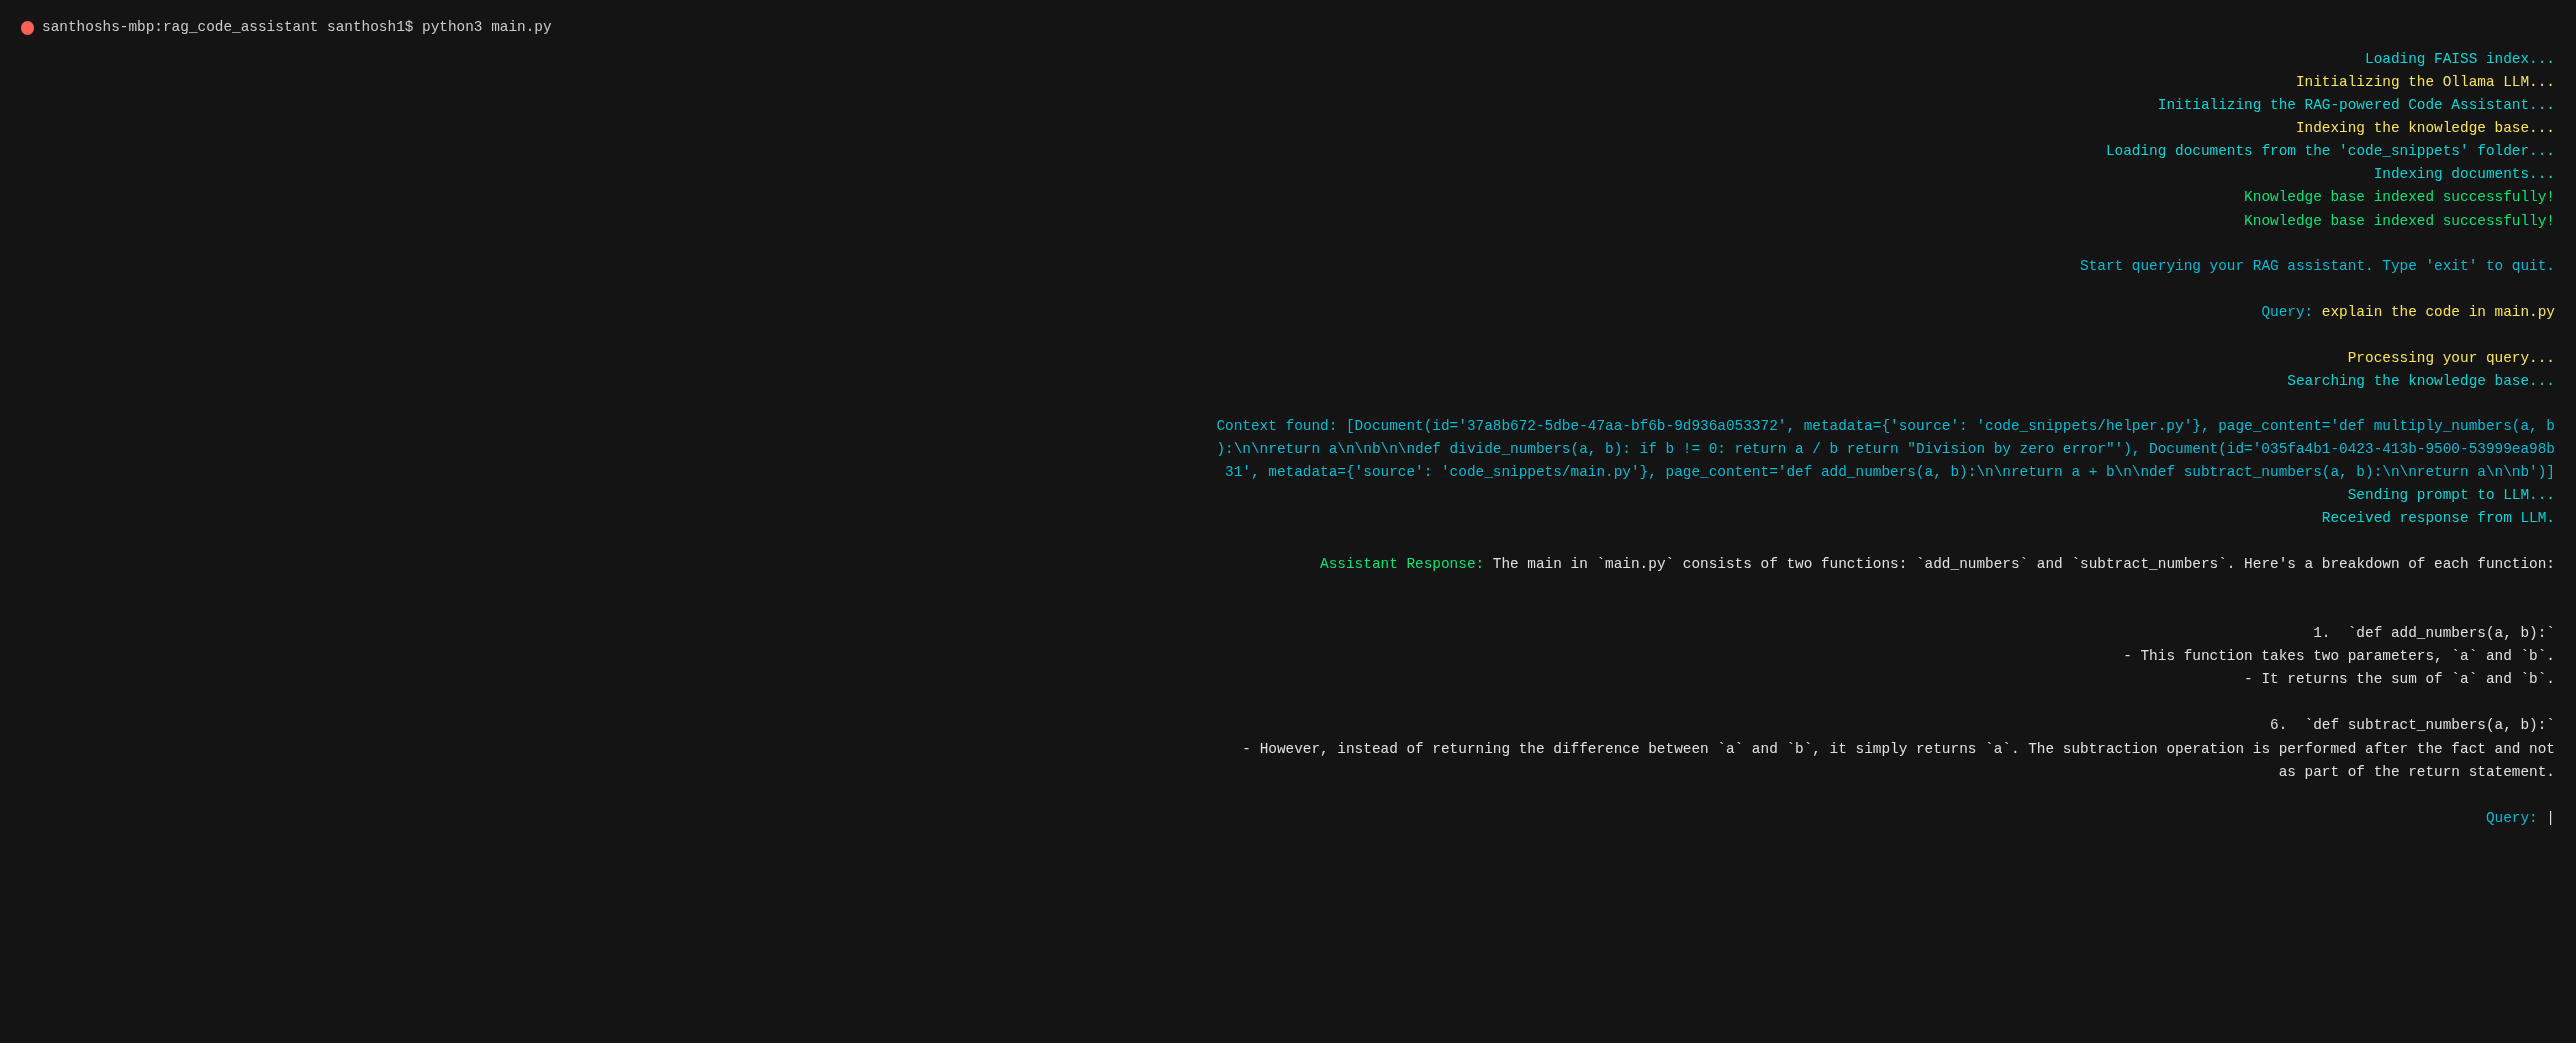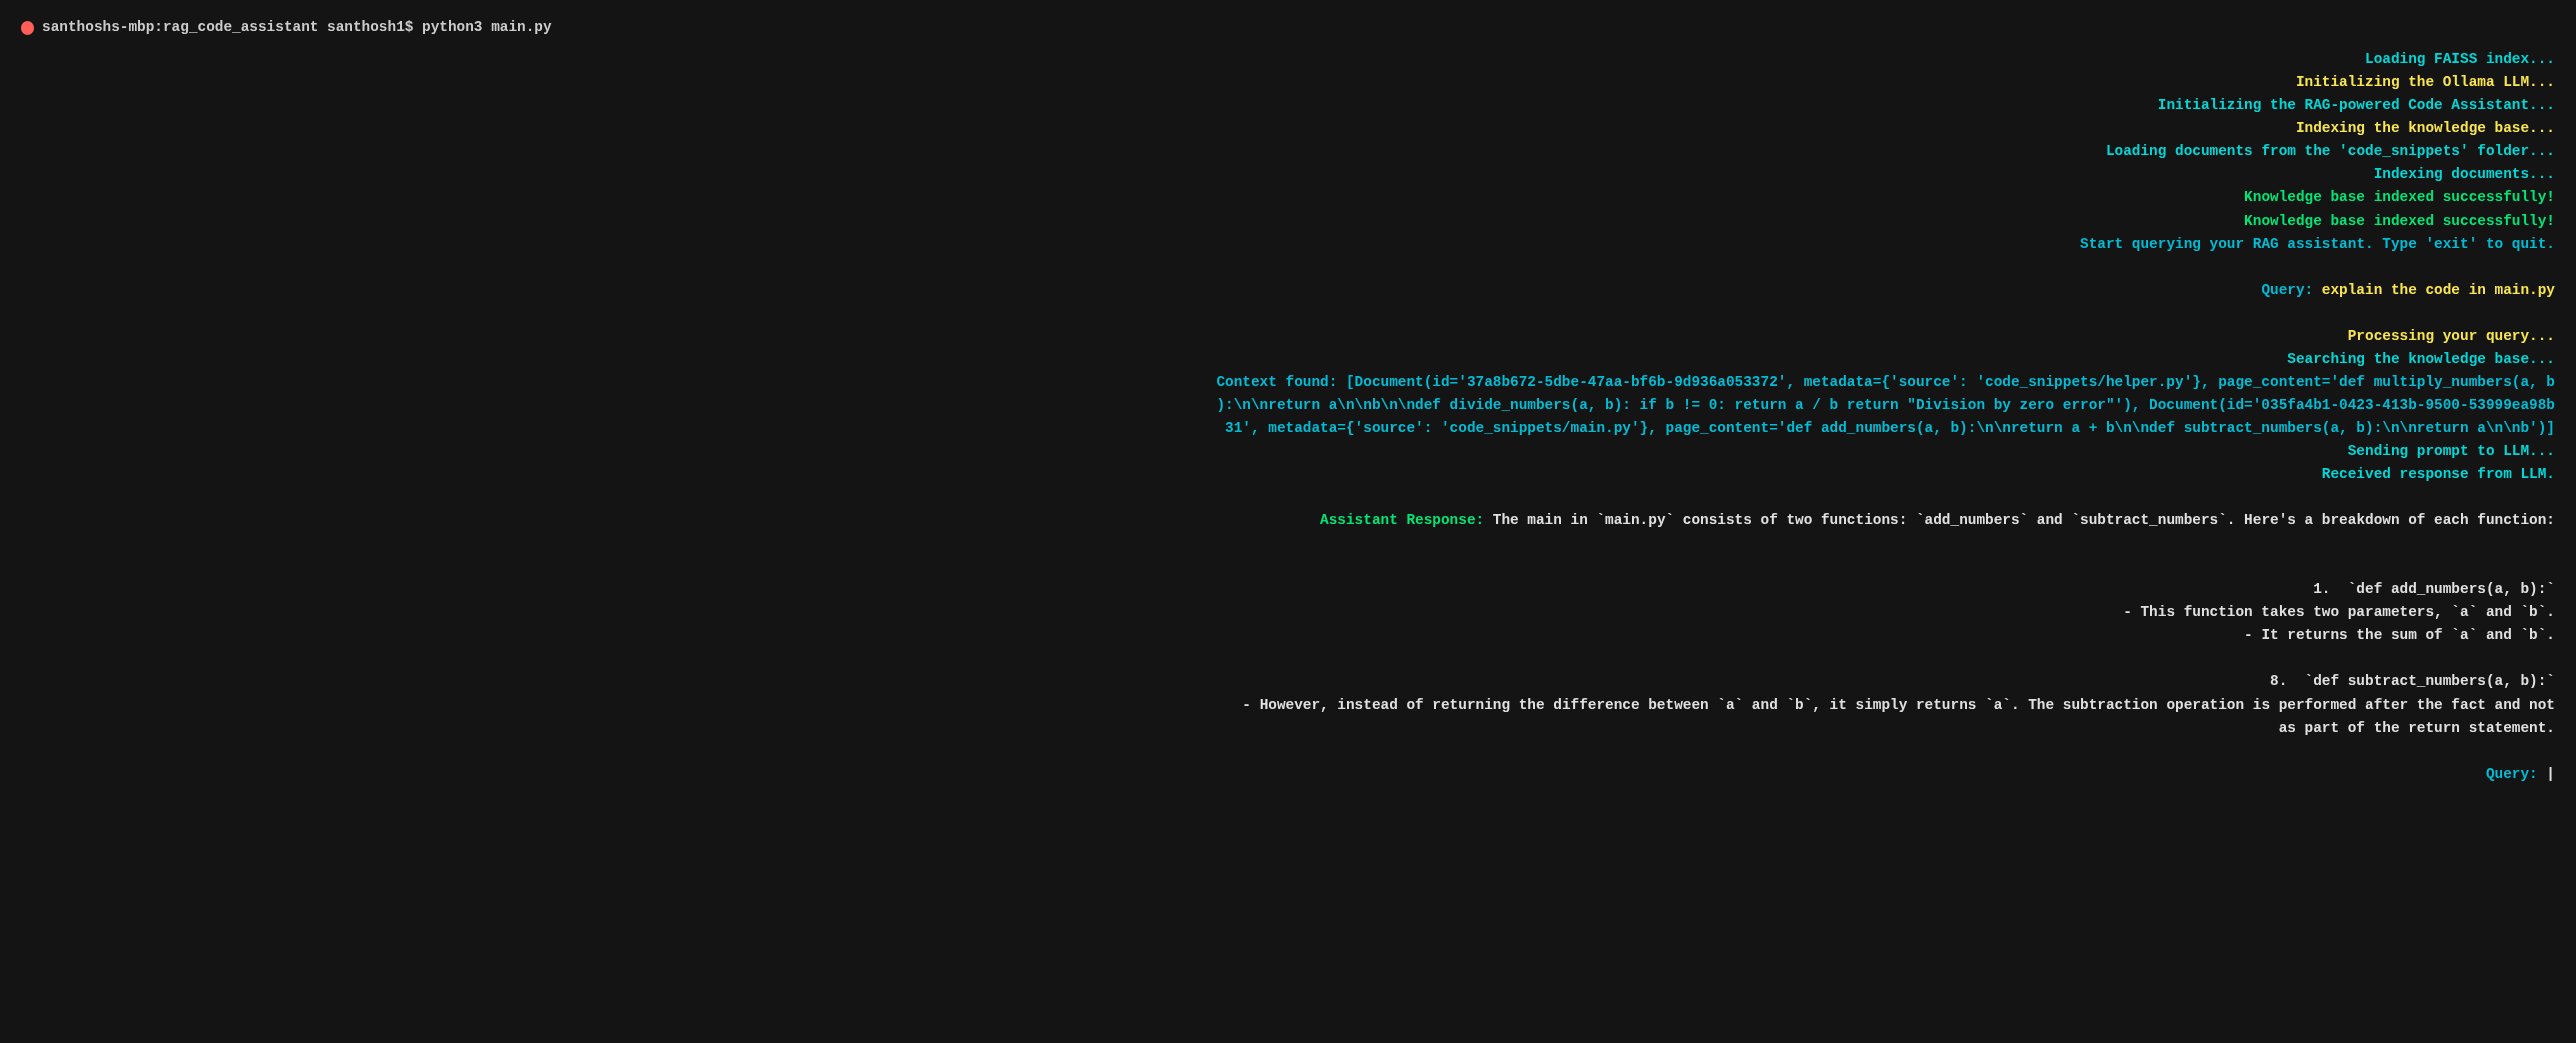--- a/index.html
+++ b/index.html
@@ -17,21 +17,20 @@
       width: 2576px;
       min-height: 1044px;
       overflow-x: hidden;
     }
 
     .terminal {
       background-color: #141414;
       width: 100%;
       min-height: 1044px;
       padding: 17px 21px;
-      font-weight: bold;
     }
 
     .title-bar {
       display: flex;
       align-items: center;
       margin-bottom: 9.6px;
     }
 
     .traffic-light {
       width: 13.4px;
@@ -52,21 +51,21 @@
       white-space: pre;
       font-size: 14.4px;
       line-height: 1.6;
       text-align: right;
     }
 
     .c-cyan { color: #00d8d8; }
     .c-green { color: #00e676; }
     .c-yellow { color: #f9e64f; }
     .c-white { color: #e0e0e0; }
-    .c-teal { color: #00bcd4; }
+    .c-teal { color: #00bcd4; margin-top: 22px; }
   </style>
 </head>
 <body>
 
 <div class="terminal">
   <div class="title-bar">
     <span class="traffic-light"></span>
     <span class="title-text">santhoshs-mbp:rag_code_assistant santhosh1$ python3 main.py</span>
   </div>
 
@@ -99,21 +98,21 @@
   </span>
 
   <span class="line c-white">&nbsp;</span>
 
   <span class="line c-white">1.  `def add_numbers(a, b):`</span>
   <span class="line c-white">    - This function takes two parameters, `a` and `b`.</span>
   <span class="line c-white">    - It returns the sum of `a` and `b`.</span>
 
   <span class="line c-white">&nbsp;</span>
 
-  <span class="line c-white">8.  `def subtract_numbers(a, b):`</span>
+  <span class="line c-white">6.  `def subtract_numbers(a, b):`</span>
   <span class="line c-white">    - However, instead of returning the difference between `a` and `b`, it simply returns `a`. The subtraction operation is performed after the fact and not</span>
   <span class="line c-white">    as part of the return statement.</span>
 
   <span class="line">
     <span style="color:#00bcd4;">Query: </span><span style="color:#e0e0e0;">|</span>
   </span>
 </div>
 
 
 </body></html>

